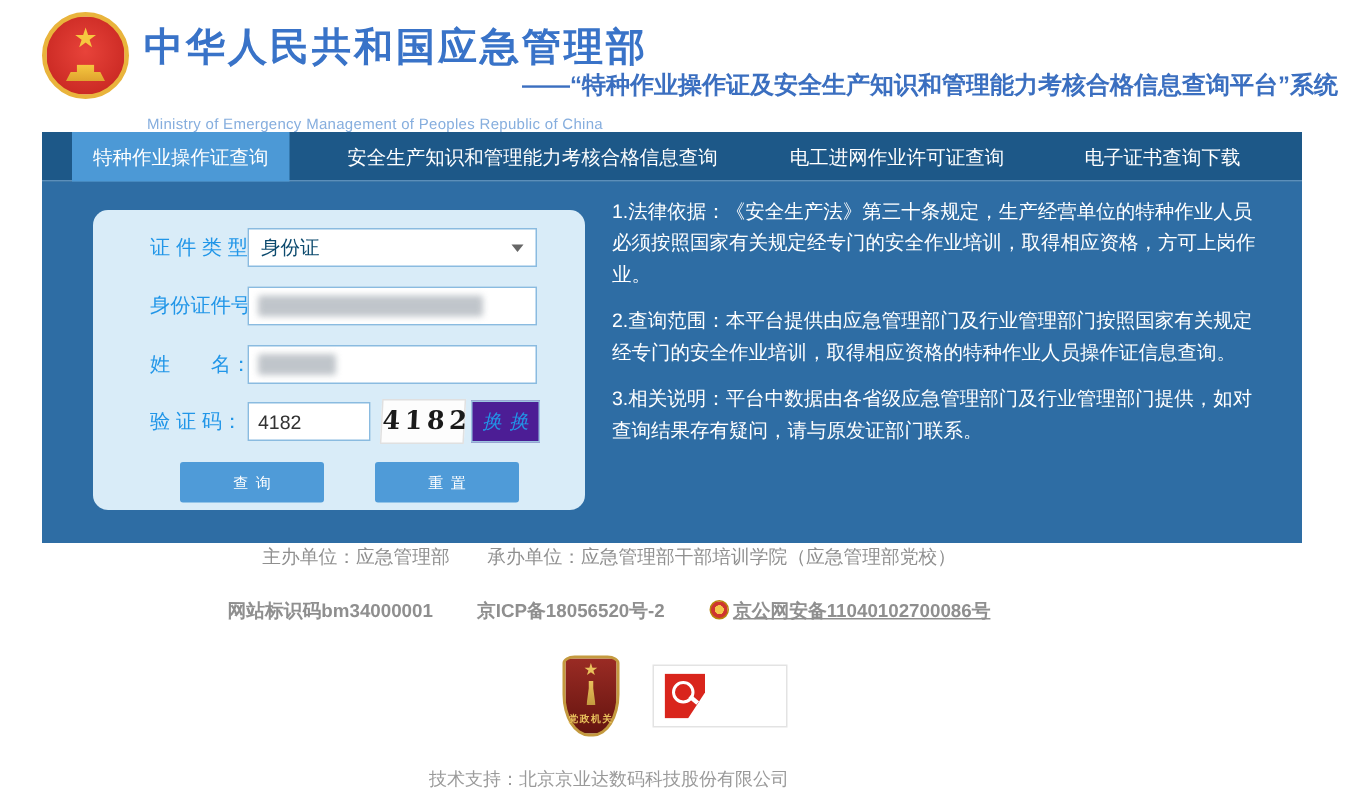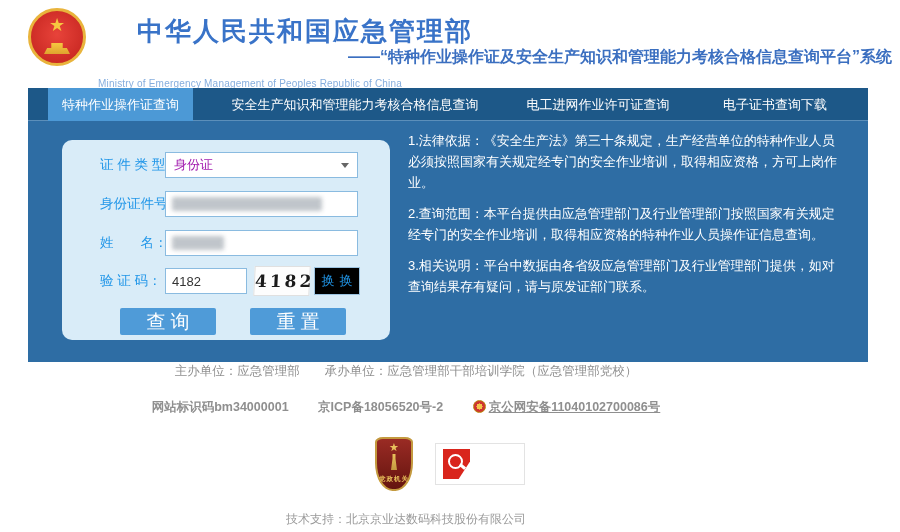--- a/index.html
+++ b/index.html
@@ -12,21 +12,21 @@
 
   
   .emblem { left:28px; top:8px; width:58px; height:58px; border-radius:50%;
     background: radial-gradient(circle at 50% 45%, #e8433a 0%, #cb2a24 75%);
     border:3px solid #e9b43c; }
   .emblem-star { position:absolute; left:0; right:0; top:5px; text-align:center;
     color:#f6c840; font-size:18px; line-height:1; }
   .emblem-gate { position:absolute; left:50%; bottom:9px; transform:translateX(-50%);
     width:26px; height:11px; background:linear-gradient(#f6c840,#dfa32e);
     clip-path:polygon(0 100%,12% 45%,28% 45%,28% 0,72% 0,72% 45%,88% 45%,100% 100%); }
-  .hdr-title { left:96px; top:14px; font-size:26px; font-weight:bold; color:#3973c8; letter-spacing:2px;margin-left:41px; }
+  .hdr-title { left:96px; top:14px; font-size:26px; font-weight:bold; color:#3973c8; letter-spacing:2px; }
   .hdr-sub { left:98px; top:49px; font-size:10px; color:#86aede; letter-spacing:.2px;margin-top:29px; }
   .hdr-system { left:348px; top:47px; font-size:16px; font-weight:bold; color:#3b6fc0; }
 
   
   .main { left:28px; top:88px; width:840px; height:274px; background:#2e6da4; }
   .nav { position:absolute; left:0; top:0; width:100%; height:33px; background:#1d5888;
     border-bottom:1px solid #5c8fba; }
   .tab { position:absolute; top:0; height:33px; line-height:33px; text-align:center;
     color:#fff; font-size:13px; cursor:pointer; white-space:nowrap; }
   .tab.active { background:#4c99d6; }
@@ -35,39 +35,39 @@
   .tab:nth-child(3){ left:494px; width:152px; }
   .tab:nth-child(4){ left:686px; width:122px; }
 
   
   .form-panel { left:34px; top:52px; width:328px; height:200px;
     background:#d9ecf8; border-radius:10px; }
   .f-label { position:absolute; left:38px; color:#2196e8; font-size:13.5px; line-height:26px; white-space:pre; }
   .row1 { top:12px; } .row2 { top:51px; } .row3 { top:90px; } .row4 { top:128px; }
   .select-box { position:absolute; left:103px; top:12px; width:193px; height:26px;
     background:#fff; border:1px solid #8abbe0; line-height:24px; padding:0 20px 0 8px;
-    font-size:13px; color:#a21caf; cursor:pointer; }
+    font-size:13px; color:#0c4a6e; cursor:pointer; }
   .caret { position:absolute; right:8px; top:10px; width:0; height:0;
     border-left:4px solid transparent; border-right:4px solid transparent; border-top:5px solid #666; }
   .field { position:absolute; left:103px; width:193px; height:26px; }
   .field input { width:100%; height:100%; border:1px solid #8abbe0; background:#fff;
     font-size:13px; padding:0 6px; font-family:inherit; color:#333; outline:none; }
   .redact { position:absolute; top:6px; left:7px; height:14px; background:#b6bcc2;
     border-radius:2px; filter:blur(2px); opacity:.85; pointer-events:none; }
   .redact-id { width:150px; } .redact-name { width:52px; }
   .captcha-field { width:82px; }
   .captcha-img { position:absolute; left:192px; top:126px; width:56px; height:30px;
     background:#fdfdfd; border:1px solid #e0e0e0; text-align:center; line-height:29px;
     font-family:"DejaVu Serif", serif; font-weight:bold; font-size:17px; color:#1a1a1a;
     letter-spacing:3px; transform:skewX(-3deg); }
   .refresh-btn { position:absolute; left:252px; top:127px; width:46px; height:28px;
-    background:#000000; border:1px solid #9cc3e0; color:#2196e8; font-size:13px;
-    letter-spacing:5px; padding-left:5px; cursor:pointer; font-family:inherit; }
+    background:#4c1d95; border:1px solid #9cc3e0; color:#2196e8; font-size:13px;
+    letter-spacing:5px; padding-left:5px; cursor:pointer; font-family:inherit;font-style:italic; }
   .btn { position:absolute; top:168px; width:96px; height:27px; background:#4f9bd8;
-    color:#fff; border:none; font-size:19px; letter-spacing:5px; padding-left:5px;
+    color:#fff; border:none; font-size:10px; letter-spacing:5px; padding-left:5px;
     cursor:pointer; border-radius:2px; font-family:Liberation Mono, monospace; }
   .btn-query { left:58px; } .btn-reset { left:188px; }
 
   
   .notices { left:380px; top:42px; width:436px; color:#fff; font-size:13px; line-height:21px; }
   .notices p { margin-bottom:10px; }
 
   
   .foot-line { left:0; width:812px; text-align:center; color:#8f8f8f; font-size:12.5px; }
   .f1 { top:363px; }

